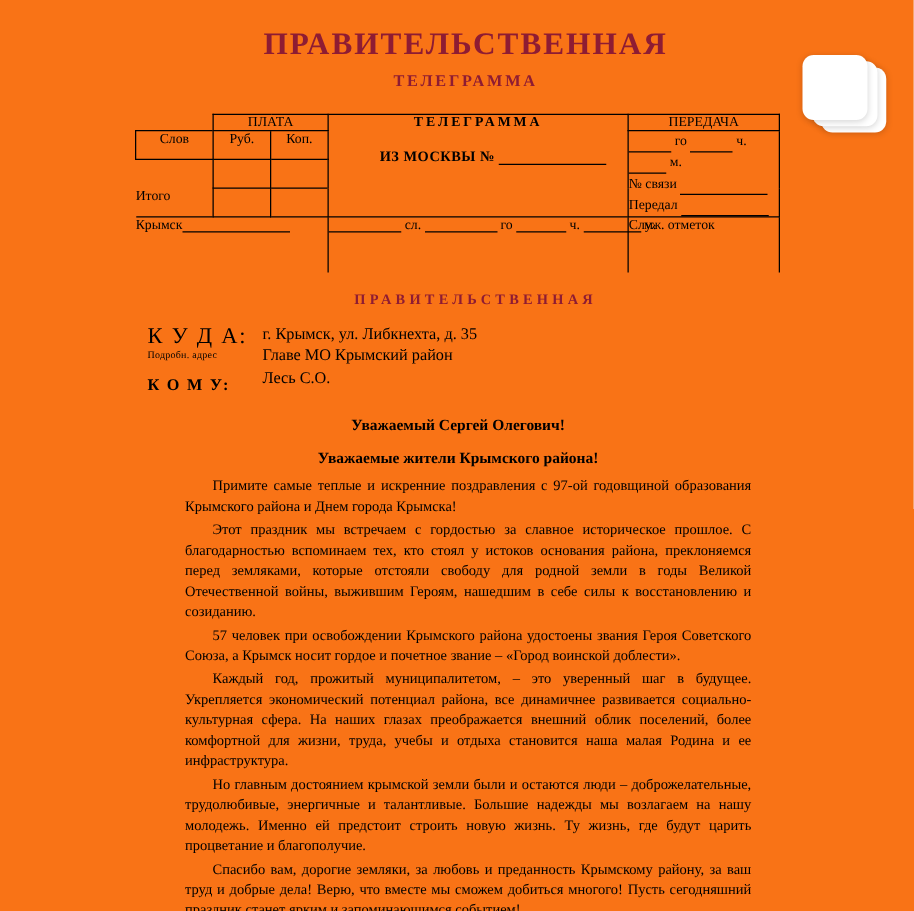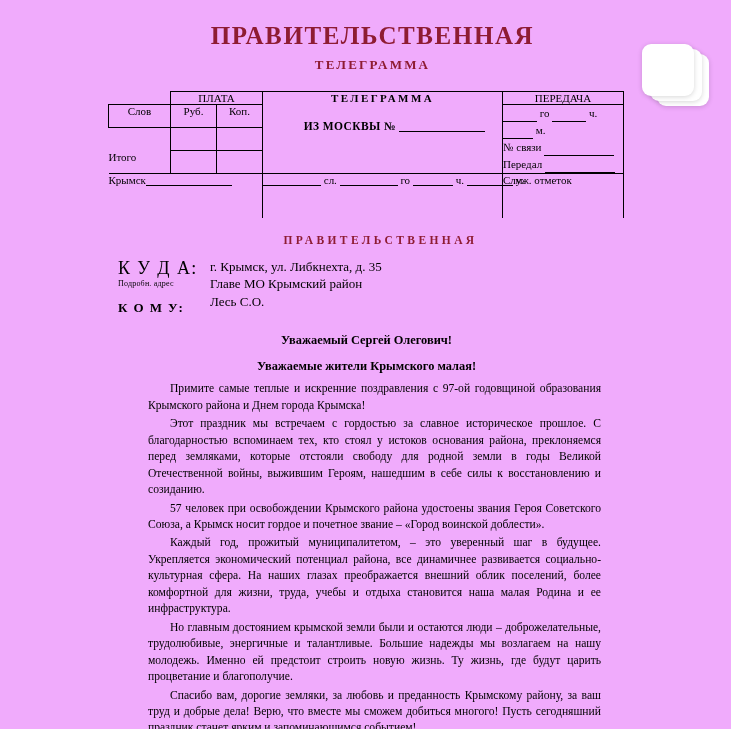--- a/index.html
+++ b/index.html
@@ -11,21 +11,21 @@
     width: 731px;
     height: 729px;
     overflow: hidden;
     font-family: "Liberation Serif", "DejaVu Serif", serif;
   }
 
   #page {
     position: relative;
     width: 731px;
     height: 729px;
-    background: #f0abfc;
+    background: #f97316;
     box-sizing: border-box;
   }
 
   
   .page-stack {
     position: absolute;
     top: 44px;
     right: 6px;
     width: 86px;
     height: 74px;
@@ -318,21 +318,21 @@
       </div>
       <div class="addr-values">
         <div>г. Крымск, ул. Либкнехта, д. 35</div>
         <div>Главе МО Крымский район</div>
         <div class="bold">Лесь С.О.</div>
       </div>
     </div>
 
     <div class="letter">
       <div class="greet">Уважаемый Сергей Олегович!</div>
-      <div class="greet second">Уважаемые жители Крымского малая!</div>
+      <div class="greet second">Уважаемые жители Крымского района!</div>
 
       <p class="para">Примите самые теплые и искренние поздравления с 97-ой  годовщиной образования Крымского района и Днем города Крымска!</p>
       <p class="para">Этот праздник мы встречаем с гордостью за славное историческое прошлое. С благодарностью вспоминаем тех, кто стоял у истоков основания района, преклоняемся перед земляками, которые отстояли свободу для родной земли в годы Великой Отечественной войны, выжившим Героям, нашедшим в себе силы к восстановлению и созиданию.</p>
       <p class="para">57 человек при освобождении Крымского района удостоены звания Героя Советского Союза, а Крымск носит гордое и почетное звание – «Город воинской доблести».</p>
       <p class="para">Каждый год, прожитый муниципалитетом, – это уверенный шаг в будущее. Укрепляется экономический потенциал района, все динамичнее развивается социально-культурная сфера. На наших глазах преображается внешний облик поселений, более комфортной для жизни, труда, учебы и отдыха становится наша малая Родина и ее инфраструктура.</p>
       <p class="para">Но главным достоянием крымской земли были и остаются люди – доброжелательные, трудолюбивые, энергичные и талантливые. Большие надежды мы возлагаем на нашу молодежь. Именно ей предстоит строить новую жизнь. Ту жизнь, где будут царить процветание и благополучие.</p>
       <p class="para">Спасибо вам, дорогие земляки, за любовь и преданность Крымскому району, за ваш труд и добрые дела! Верю, что вместе мы сможем добиться многого! Пусть сегодняшний праздник станет ярким и запоминающимся событием!</p>
 
     </div>
 

